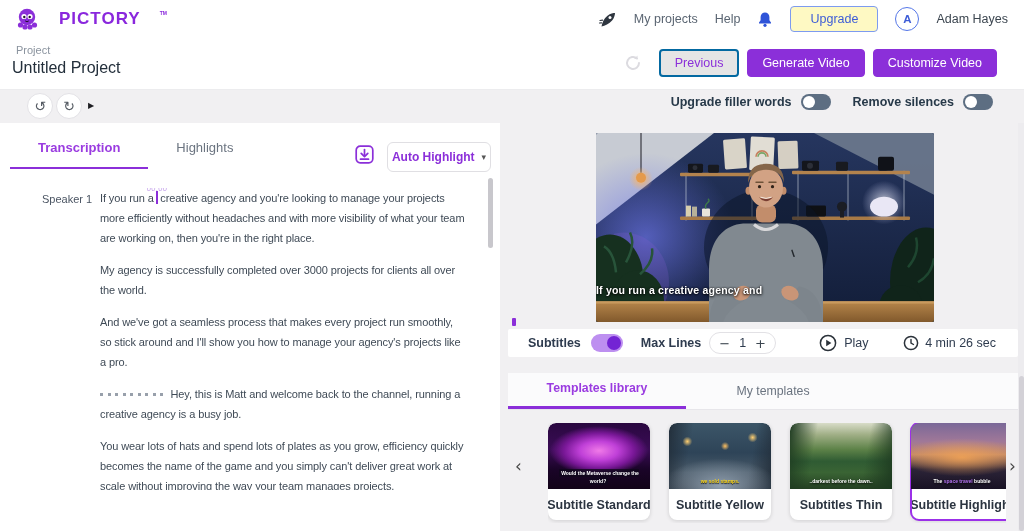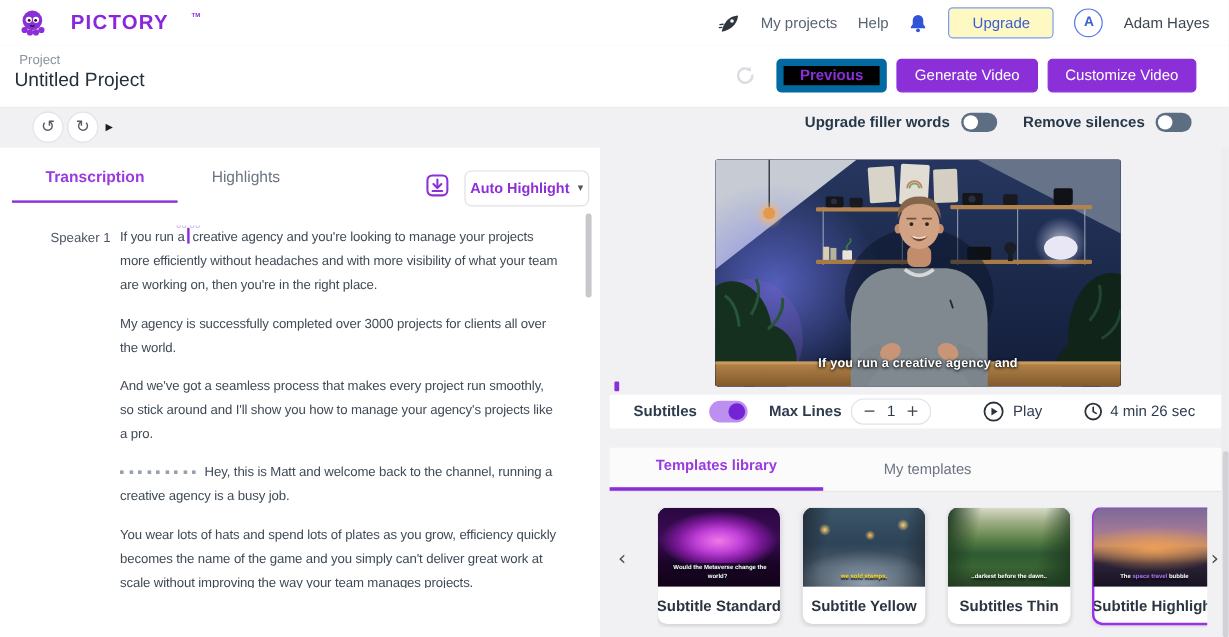--- a/index.html
+++ b/index.html
@@ -23,21 +23,21 @@
   .user-name { font-size:12.5px; color:#3c4650; }
 
   
   #projectbar { position:absolute; top:38px; left:0; right:0; height:52px; background:#fff;
     border-bottom:1px solid #ececee; }
   .eyebrow { position:absolute; top:6px; left:16px; font-size:11px; color:#8a939e; }
   .proj-title { position:absolute; top:21px; left:12px; font-size:16px; color:#232f3b; font-weight:500; }
   .proj-actions { position:absolute; top:11px; right:27px; display:flex; align-items:center; gap:8px; }
   .btn { border-radius:4px; font-size:12.5px; font-weight:500; height:28px; padding:0 14px; cursor:pointer;
     display:flex; align-items:center; }
-  .btn-outline { background:#000000; border:6px solid #0369a1; color:#8b2fd9;font-weight:bold; }
+  .btn-outline { background:#e5e5e5; border:2px solid #0369a1; color:#8b2fd9; }
   .btn-solid { background:#8b2fd9; border:1px solid #8b2fd9; color:#fff; }
 
   
   #toolbar { position:absolute; top:90px; left:0; right:0; height:33px; }
   .circle-btn { width:26px; height:26px; border-radius:50%; background:#fff; border:1px solid #e3e2e6;
     color:#555b63; font-size:14px; line-height:24px; text-align:center; cursor:pointer;
     font-family:"DejaVu Sans",sans-serif; }
   .tri { font-size:8px; color:#1d1d22; cursor:pointer; font-family:"DejaVu Sans",sans-serif; }
   .search-pill { position:absolute; left:104px; top:3px; width:232px; height:27px; background:#fff;
     border:1px solid #4d7c0f; border-radius:14px; display:flex; align-items:center; padding:0 10px; gap:6px;margin-top:48px; }
@@ -75,21 +75,21 @@
   .cursor-time { position:absolute; top:-12px; left:-9px; font-size:7.5px; color:#c3a0ea; letter-spacing:.3px; }
   .fdot { display:inline-block; width:3px; height:3px; background:#98a0ab; margin-right:4.5px;
     vertical-align:2px; }
   .dots-wrap { margin-right:3px; }
   .lp-scrollbar { position:absolute; left:488px; top:55px; width:5px; height:70px; background:#c8c7cc;
     border-radius:3px; cursor:pointer; }
 
   
   #video-frame { position:absolute; left:596px; top:133px; width:338px; height:189px; background:#15203a;
     border-radius:2px; overflow:hidden; }
-  #video-subtitle { position:absolute; left:0; right:0; bottom:13px; text-align:center; color:#fff;
+  #video-subtitle { position:absolute; left:0; right:0; bottom:26px; color:#fff;
     font-weight:700; font-size:10.5px; letter-spacing:.2px;
     text-shadow:0 1px 3px rgba(0,0,0,.95), 0 0 2px rgba(0,0,0,.8); }
   .progress-dot { position:absolute; left:512px; top:318px; width:4px; height:8px; background:#8b2fd9;
     border-radius:1px; cursor:pointer; }
 
   #controls-bar { position:absolute; left:508px; top:329px; width:510px; height:28px; background:#fff;
     border-radius:2px; display:flex; align-items:center; font-size:12.5px; color:#2e3b4e; }
   .ctrl-label { font-weight:600; }
   .stepper { display:flex; align-items:center; gap:9px; border:1px solid #e2e1e5; border-radius:14px;
     height:22px; padding:0 9px; margin-left:8px; background:#fff; }

